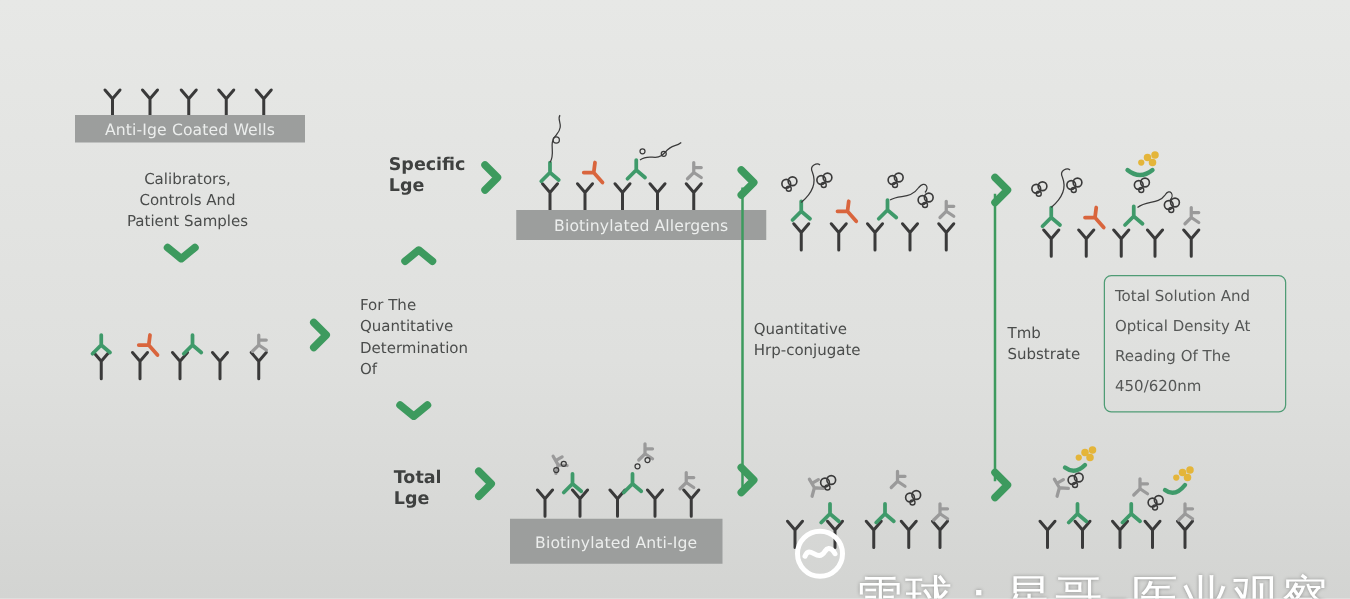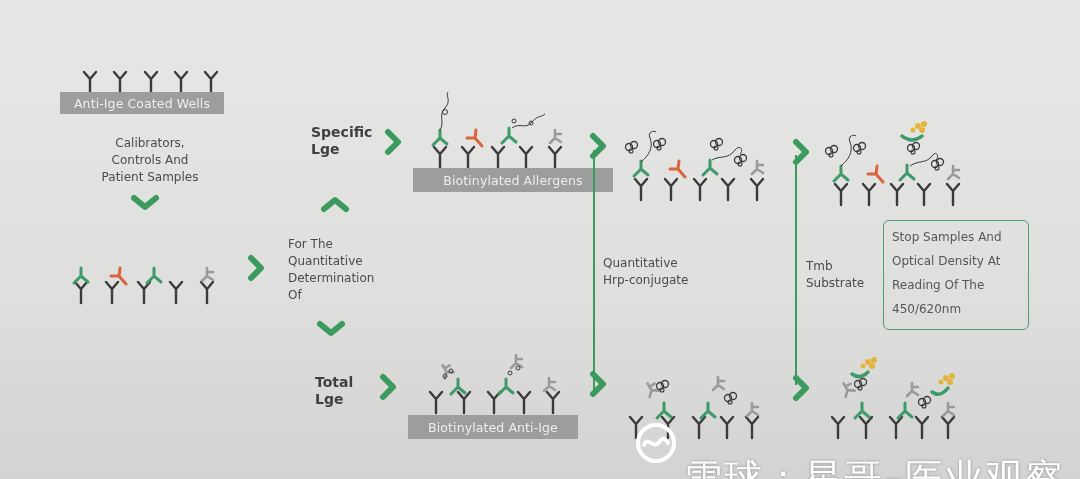--- a/index.html
+++ b/index.html
@@ -69,21 +69,21 @@
   </defs>
 </svg>
 
 <svg class="abs" style="left:0;top:0" width="300" height="100">
   <use href="#ab-dark" x="90" y="93"></use>
   <use href="#ab-dark" x="120" y="93"></use>
   <use href="#ab-dark" x="151" y="93"></use>
   <use href="#ab-dark" x="181" y="93"></use>
   <use href="#ab-dark" x="211" y="93"></use>
 </svg>
-<div class="bar" style="left:60px;top:92px;width:164px;height:22px;">
+<div class="bar" style="left:60px;top:92px;width:184px;height:22px;">
   <span>Anti-Ige Coated Wells</span>
 </div>
 <div class="txt center" style="left:60px;top:135px;width:180px;">
   <div>Calibrators,</div>
   <div>Controls And</div>
   <div>Patient Samples</div>
 </div>
 <svg class="abs" style="left:133px;top:196px" width="24" height="14">
     <use href="#chev-down" x="1" y="2"></use>
   </svg>
@@ -163,21 +163,21 @@
     <use href="#ab-green" x="506" y="414"></use>
   <use href="#ab-dark" x="524" y="413"></use>
   <g transform="translate(516,370)">
       <use href="#ab-gray" x="0" y="20"></use>
     </g>
   <circle cx="510" cy="373" r="2" stroke="#3a3a3a" stroke-width="1" fill="none"></circle>
   <circle cx="518" cy="368" r="2" stroke="#3a3a3a" stroke-width="1" fill="none"></circle>
   <use href="#ab-dark" x="553" y="413"></use>
     <use href="#ab-gray" x="549" y="413"></use>
 </svg>
-<div class="bar" style="left:408px;top:415px;width:170px;height:24px;text-align:center;">
+<div class="bar" style="left:408px;top:415px;width:170px;height:36px;text-align:center;">
   <span>Biotinylated Anti-Ige</span>
 </div>
 
 <div class="vline" style="left:593px;top:150px;height:240px;"></div>
 <svg class="abs" style="left:590px;top:134px" width="16" height="24">
     <use href="#chev-right" x="3" y="2"></use>
   </svg>
 <svg class="abs" style="left:590px;top:372px" width="16" height="24">
     <use href="#chev-right" x="3" y="2"></use>
   </svg>
@@ -268,21 +268,21 @@
       <use href="#ab-gray" x="0" y="18"></use>
     </g>
   <use href="#hrp" x="922" y="402"></use>
   <path d="M932,392 Q940,398 948,388" stroke="#3f9a6a" stroke-width="3.5" fill="none" stroke-linecap="round"></path>
   <use href="#tmb" x="946" y="378"></use>
   <use href="#ab-dark" x="948" y="438"></use>
     <use href="#ab-gray" x="948" y="438"></use>
 </svg>
 
 <div class="box" style="left:883px;top:220px;width:146px;height:110px;">
-  <div>Stop Samples And</div>
+  <div>Total Solution And</div>
   <div>Optical Density At</div>
   <div>Reading Of The</div>
   <div>450/620nm</div>
 </div>
 
 <svg class="abs" style="left:634px;top:421px" width="44" height="44">
   <circle cx="22" cy="22" r="18" stroke="#ffffff" stroke-width="4" fill="none"></circle>
   <path d="M10,24 C14,14 20,30 26,20 C30,14 34,22 34,22" stroke="#ffffff" stroke-width="4" fill="none" stroke-linecap="round"></path>
 </svg>
 <div class="watermark" style="left:684px;top:420px;margin-top:33px;">雪球：星哥–医业观察</div>

